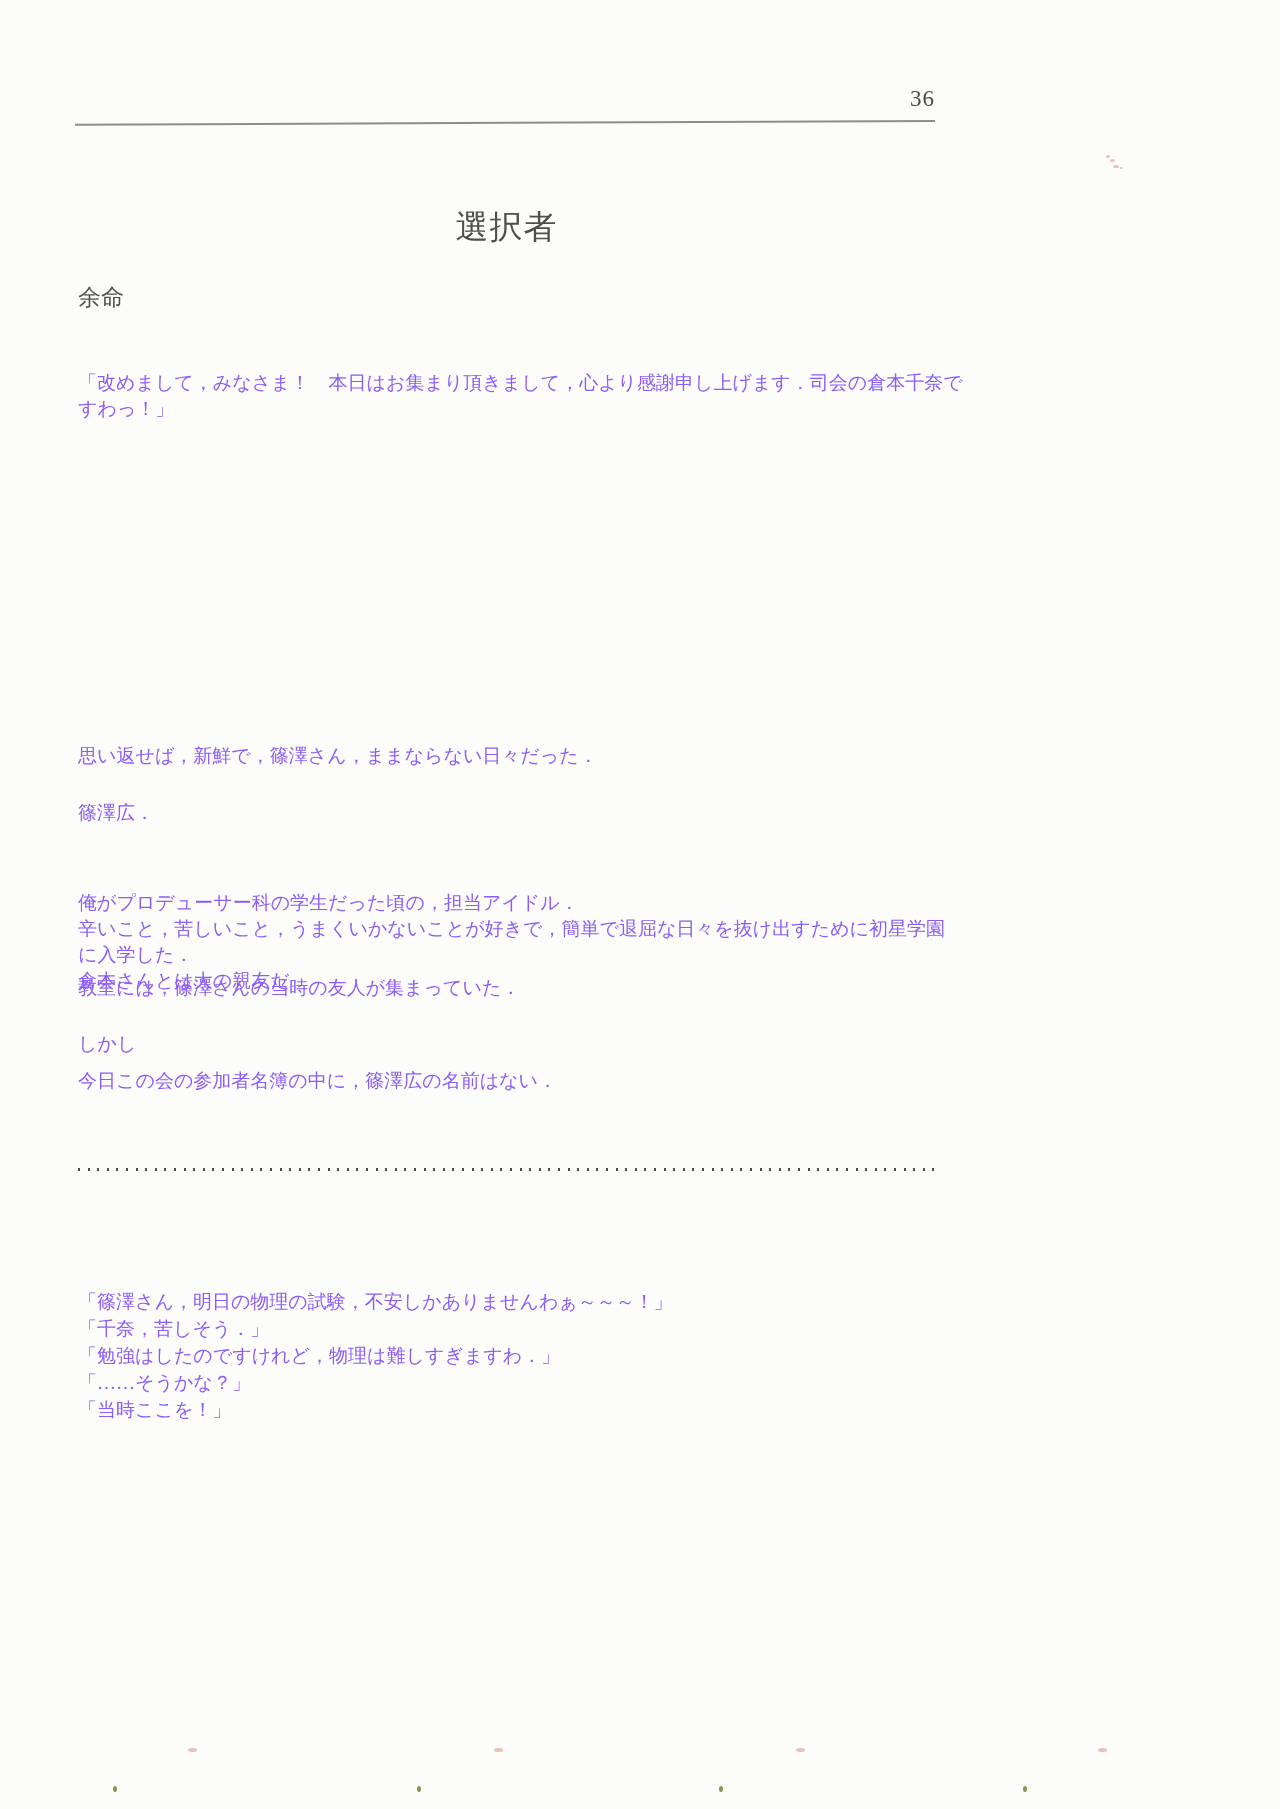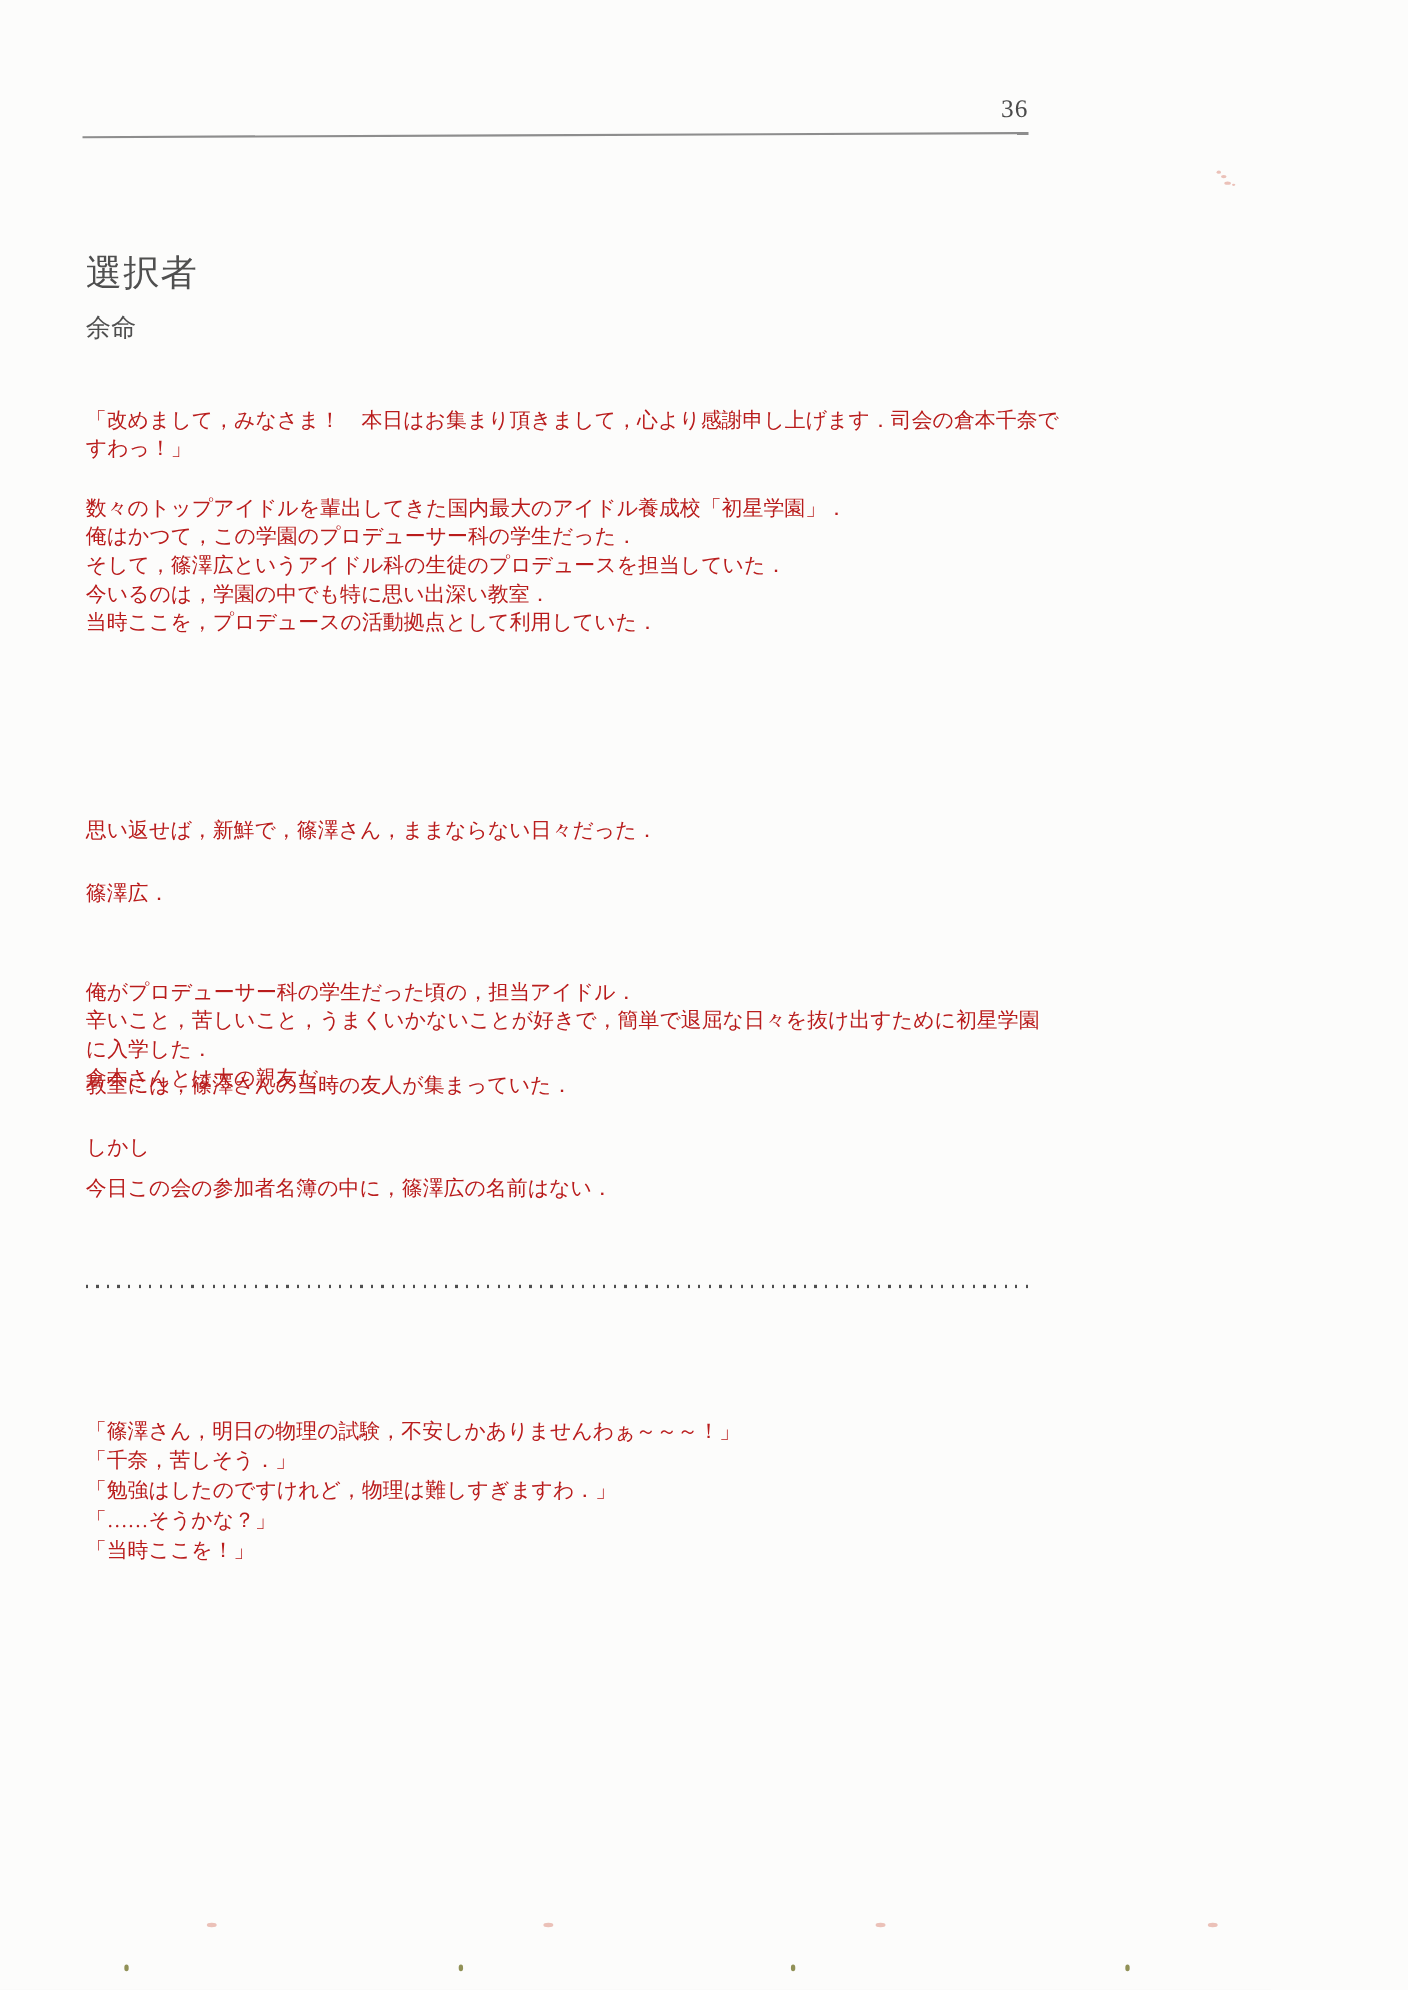--- a/index.html
+++ b/index.html
@@ -23,34 +23,35 @@
     font-size:23px; color:#4a4a4a;
     letter-spacing:1px;
   }
   .headrule{
     left:75px; top:120px; width:860px; height:1.6px;
     background:#8d8d8d;
     transform:rotate(-0.25deg);
     transform-origin:right center;
   }
   .doc-title{
-    left:78px; top:226px; width:857px;
+    left:78px; top:205px; width:857px;
+    text-align:center;
     font-size:33px; color:#4f4f4f;
     letter-spacing:1px;
   }
   .doc-subtitle{
     left:78px; top:282px; width:857px;
     text-align:left;
     font-size:23px; color:#4f4f4f;
   }
   p.body{
     left:78px; margin:0; width:1160px;
     font-size:19px; line-height:26px;
     white-space:pre;
-    color:#b91c1c;
+    color:#8b5cf6;
   }
   p.dialogue{line-height:27px;}
   .dotted-sep{
     left:78px; top:1168px; width:862px; height:2.5px;
     background:repeating-linear-gradient(to right,#4e4e4e 0 2px,transparent 2px 9.6px);
   }
   .speck{border-radius:50%;}
   .speck.pink{background:#dd8f82;opacity:.55;}
   .speck.olive{background:#76762e;opacity:.8;}
 </style>
@@ -60,25 +61,20 @@
 <div class="page">
 
   <div class="abs pagenum">36</div>
   <div class="abs headrule"></div>
 
   <div class="abs doc-title">選択者</div>
   <div class="abs doc-subtitle">余命</div>
 
   <p class="abs body" style="top:370px">「改めまして，みなさま！　本日はお集まり頂きまして，心より感謝申し上げます．司会の倉本千奈で
 すわっ！」</p>
-  <p class="abs body" style="top:450px">数々のトップアイドルを輩出してきた国内最大のアイドル養成校「初星学園」．
-俺はかつて，この学園のプロデューサー科の学生だった．
-そして，篠澤広というアイドル科の生徒のプロデュースを担当していた．
-今いるのは，学園の中でも特に思い出深い教室．
-当時ここを，プロデュースの活動拠点として利用していた．</p>
   <p class="abs body" style="top:743px">思い返せば，新鮮で，篠澤さん，ままならない日々だった．</p>
   <p class="abs body" style="top:800px">篠澤広．</p>
   <p class="abs body" style="top:890px">俺がプロデューサー科の学生だった頃の，担当アイドル．
 辛いこと，苦しいこと，うまくいかないことが好きで，簡単で退屈な日々を抜け出すために初星学園
 に入学した．
 倉本さんとは大の親友だ．</p>
   <p class="abs body" style="top:975px">教室には，篠澤さんの当時の友人が集まっていた．</p>
   <p class="abs body" style="top:1031px">しかし</p>
   <p class="abs body" style="top:1068px">今日この会の参加者名簿の中に，篠澤広の名前はない．</p>
 

